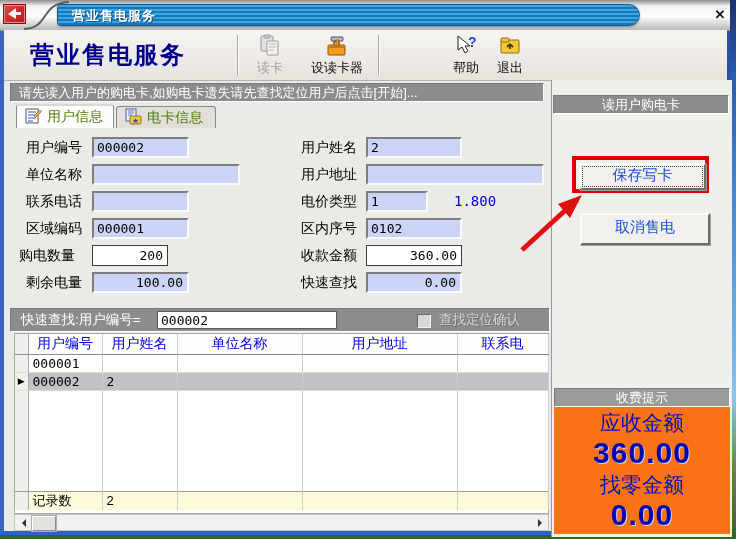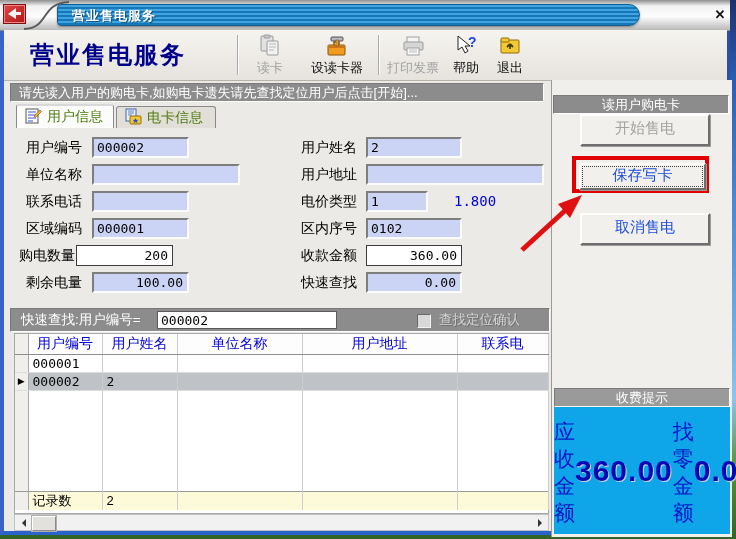--- a/index.html
+++ b/index.html
@@ -120,22 +120,22 @@
     box-shadow:1px 1px 0 #9c9c9c;font-size:15px;color:#1d4ed8;text-align:center;line-height:24px;
   }
   .rbtn.disabled{color:#a2a2a2;}
   .anno-rect{
     position:absolute;left:20px;top:76px;width:137px;height:37px;
     border:4px solid #e00000;box-sizing:border-box;background:transparent;
   }
   .rbtn.save{position:absolute;left:3px;top:3px;width:123px;height:23px;line-height:20px;outline:1px dotted #444;outline-offset:-4px;}
   .anno-arrow{position:absolute;left:-40px;top:104px;}
   .fee-box{
-    position:absolute;left:2px;top:327px;width:176px;height:127px;background:#0ea5e9;
-    display:flex;flex-direction:row;align-items:center;justify-content:flex-start;
+    position:absolute;left:2px;top:327px;width:176px;height:127px;background:#f97316;
+    display:flex;flex-direction:column;align-items:center;justify-content:flex-start;
   }
   .fee-label{font-size:21px;color:#0012c4;line-height:27px;margin-top:2px;}
   .fee-value{font-size:30px;font-weight:bold;color:#0008b4;line-height:33px;letter-spacing:1px;text-shadow:1px 1px 0 #cdd2ea;}
 </style>
 </head>
 <body>
 
 <div id="win">
 
   <div class="titlebar">
@@ -175,31 +175,20 @@
           <path d="M10 12 v-3 h5 v3" stroke="#8a5408" fill="none" stroke-width="1.5"></path>
           <rect x="7" y="4" width="12" height="4" rx="1" fill="#b8b8c0" stroke="#555"></rect>
           <rect x="12" y="7" width="2.5" height="6" fill="#e0a040" stroke="#8a5408" stroke-width="0.6"></rect>
         </svg>
       </span>
       <span>设读卡器</span>
     </div>
 
     <div class="tb-sep" style="left:374px;"></div>
 
-    <div class="tb-btn disabled" style="left:378px;width:62px;">
-      <span class="ticon">
-        <svg width="25" height="25" viewBox="0 0 25 25">
-          <rect x="6" y="3" width="12" height="6" fill="#f4f4f4" stroke="#a0a0a0"></rect>
-          <rect x="3" y="8" width="19" height="8" rx="1" fill="#d6d6d6" stroke="#9a9a9a"></rect>
-          <rect x="6" y="14" width="12" height="7" fill="#fafafa" stroke="#a0a0a0"></rect>
-          <path d="M8 16h8M8 18h8" stroke="#c0c0c0"></path>
-        </svg>
-      </span>
-      <span>打印发票</span>
-    </div>
 
     <div class="tb-btn" style="left:442px;width:40px;">
       <span class="ticon">
         <svg width="25" height="25" viewBox="0 0 25 25">
           <path d="M4 2 L4 16 L8 13 L11 19 L14 17 L11 12 L16 12 Z" fill="#fff" stroke="#222"></path>
           <text x="14" y="13" font-size="14" font-weight="bold" fill="#2244dd" font-family="Liberation Sans, sans-serif">?</text>
         </svg>
       </span>
       <span>帮助</span>
     </div>
@@ -246,21 +235,21 @@
   <div class="flabel" style="left:22px;top:164px;">单位名称</div>
   <input class="fbox" style="left: 88px; top: 164px; width: 148px;" value="">
 
   <div class="flabel" style="left:22px;top:191px;">联系电话</div>
   <input class="fbox" style="left: 88px; top: 191px; width: 97px;" value="">
 
   <div class="flabel" style="left:22px;top:218px;">区域编码</div>
   <input class="fbox" style="left: 88px; top: 218px; width: 97px;" value="000001">
 
   <div class="flabel" style="left:15px;top:245px;">购电数量</div>
-  <input class="fbox white" style="left: 72px; top: 245px; width: 97px;" value="200">
+  <input class="fbox white" style="left: 88px; top: 245px; width: 76px;" value="200">
 
   <div class="flabel" style="left:22px;top:272px;">剩余电量</div>
   <input class="fbox rnum" style="left: 88px; top: 272px; width: 97px;" value="100.00">
 
   <div class="flabel" style="left:297px;top:137px;">用户姓名</div>
   <input class="fbox" style="left: 362px; top: 137px; width: 96px;" value="2">
 
   <div class="flabel" style="left:297px;top:164px;">用户地址</div>
   <input class="fbox" style="left: 362px; top: 164px; width: 178px;" value="">
 
@@ -343,21 +332,20 @@
     <div class="sb-arrow left">
         <div class="tri-l"></div>
       </div>
     <div class="sb-thumb"></div>
     <div class="sb-arrow right">
         <div class="tri-r"></div>
       </div>
   </div>
 
   <div class="right-panel">
-    <div class="rbtn disabled" style="top:34px;">开始售电</div>
 
     <div class="anno-rect">
       <div class="rbtn save">保存写卡</div>
     </div>
 
     <svg class="anno-arrow" width="84" height="76" viewBox="0 0 84 76">
       <line x1="10" y1="66" x2="58" y2="22" stroke="#e01010" stroke-width="5"></line>
       <polygon points="70,11 46,20 58,34" fill="#e01010"></polygon>
     </svg>
 

